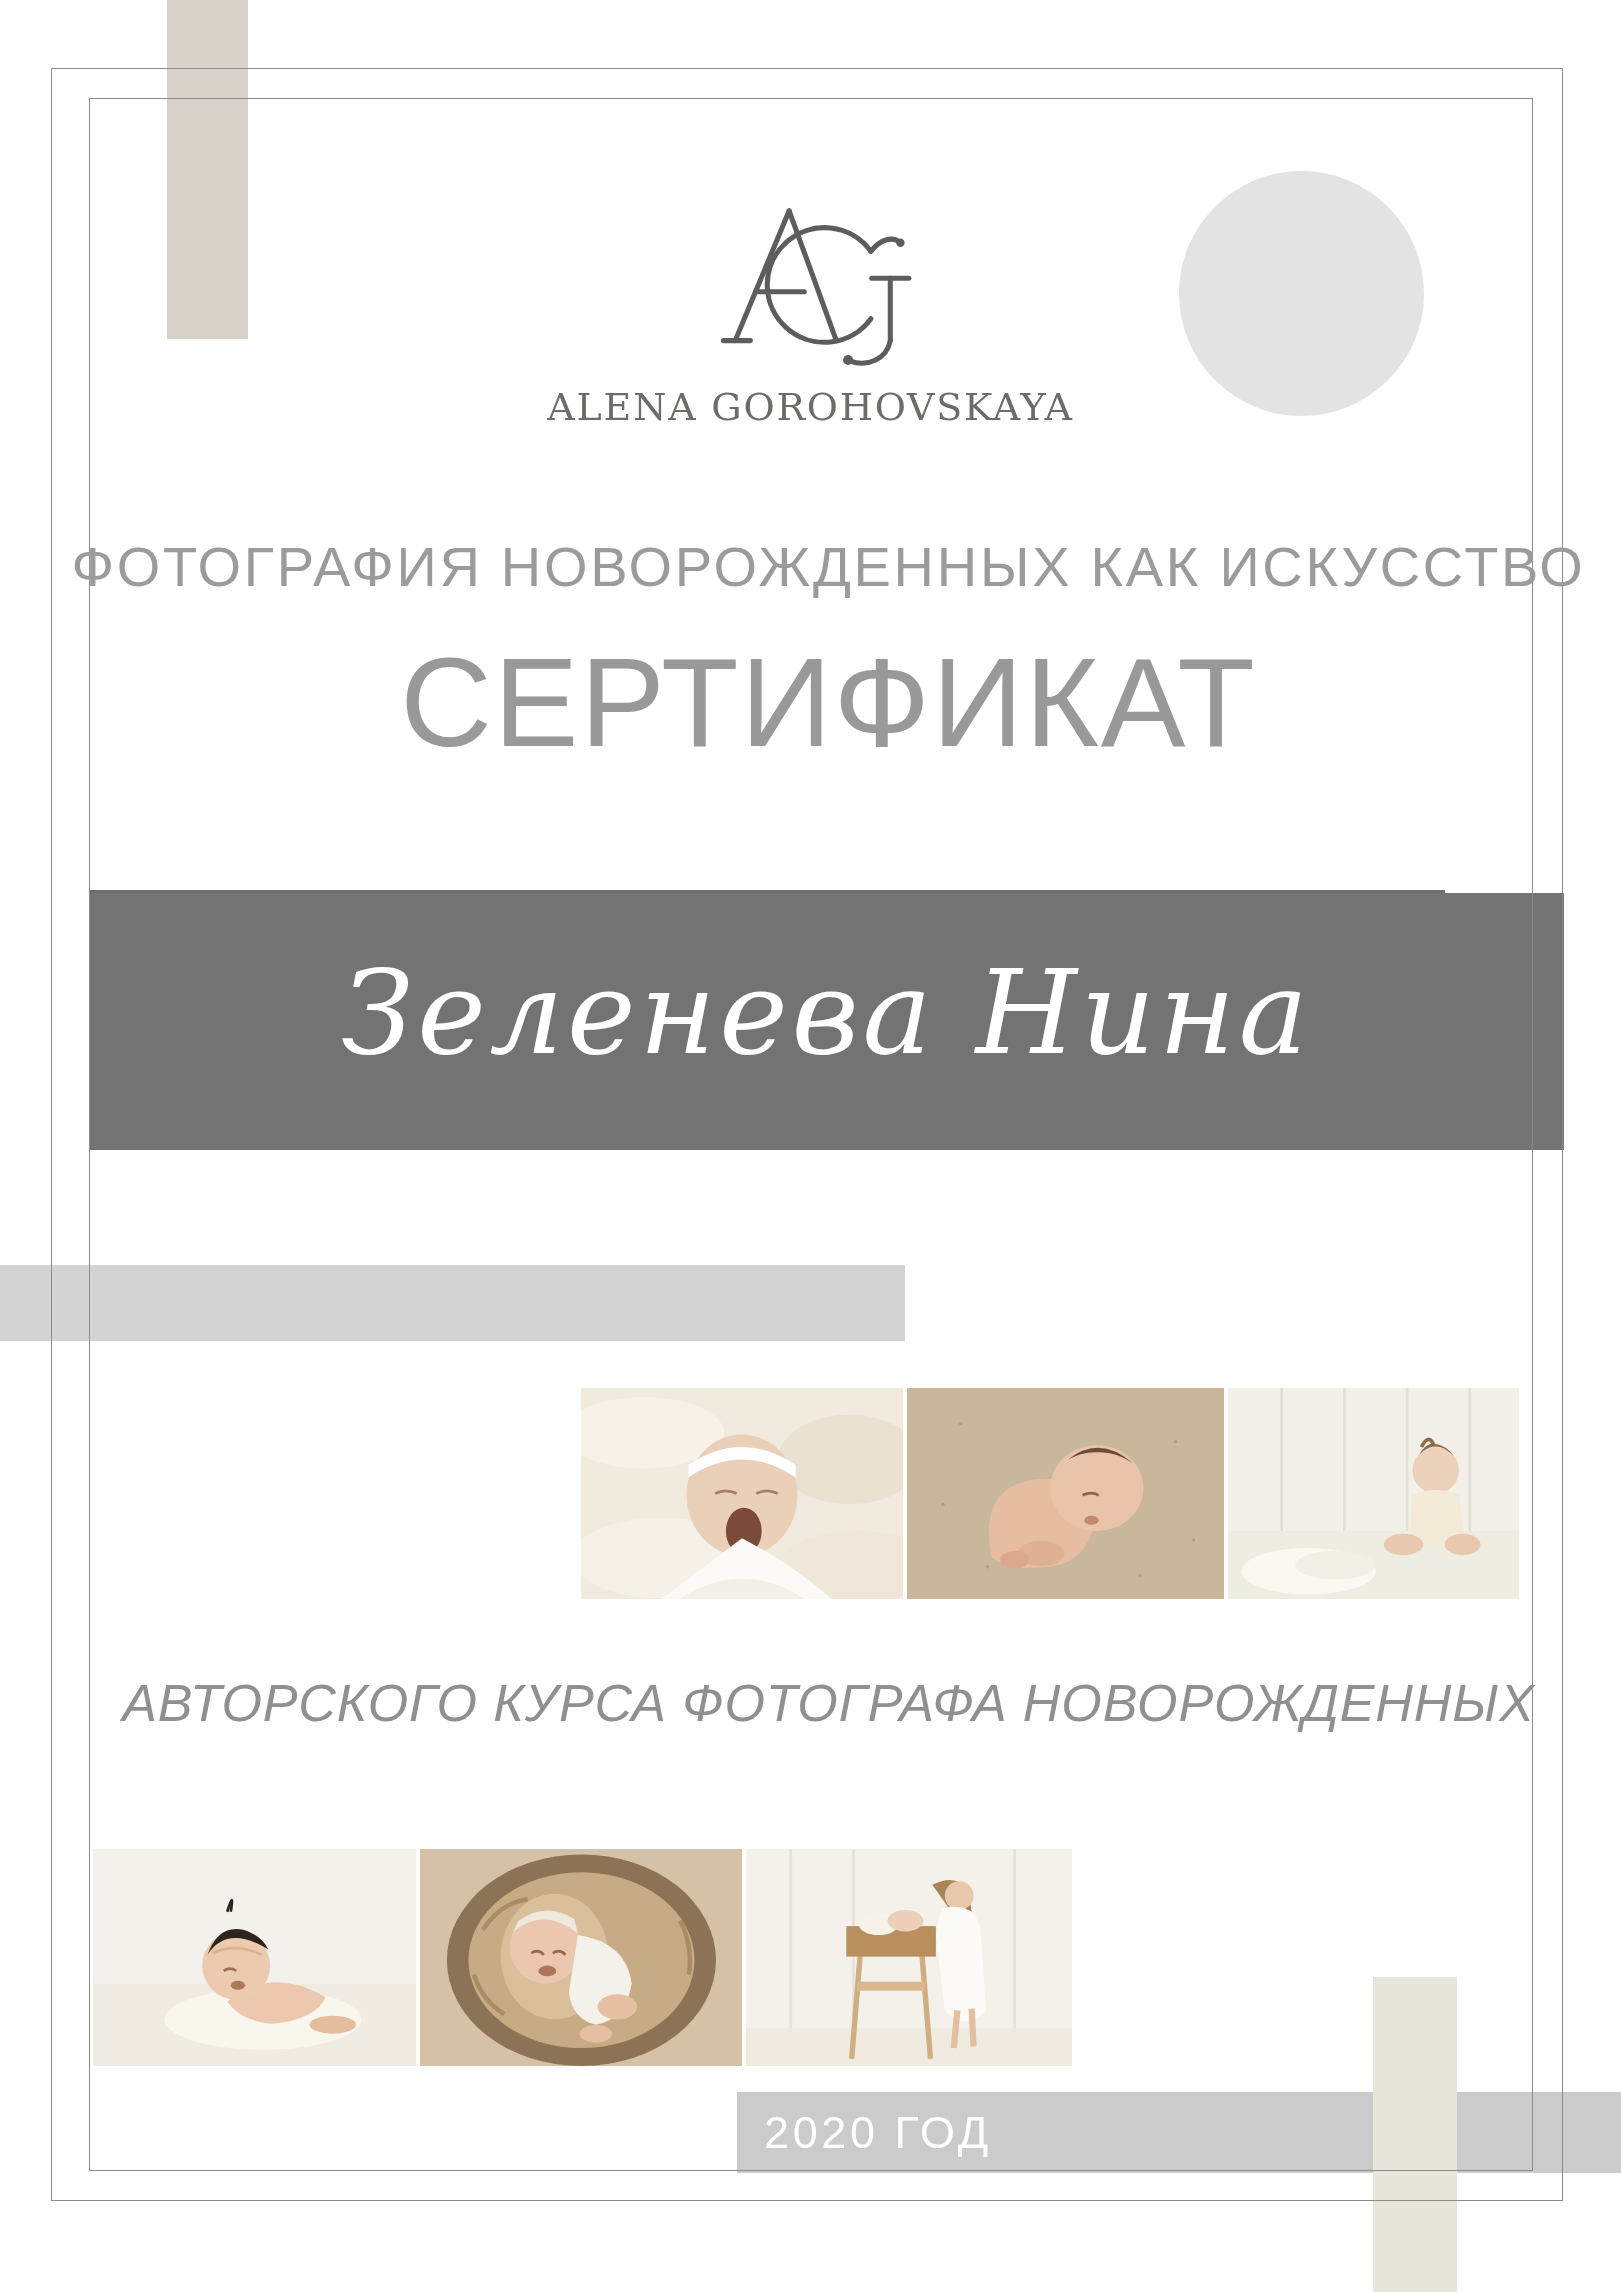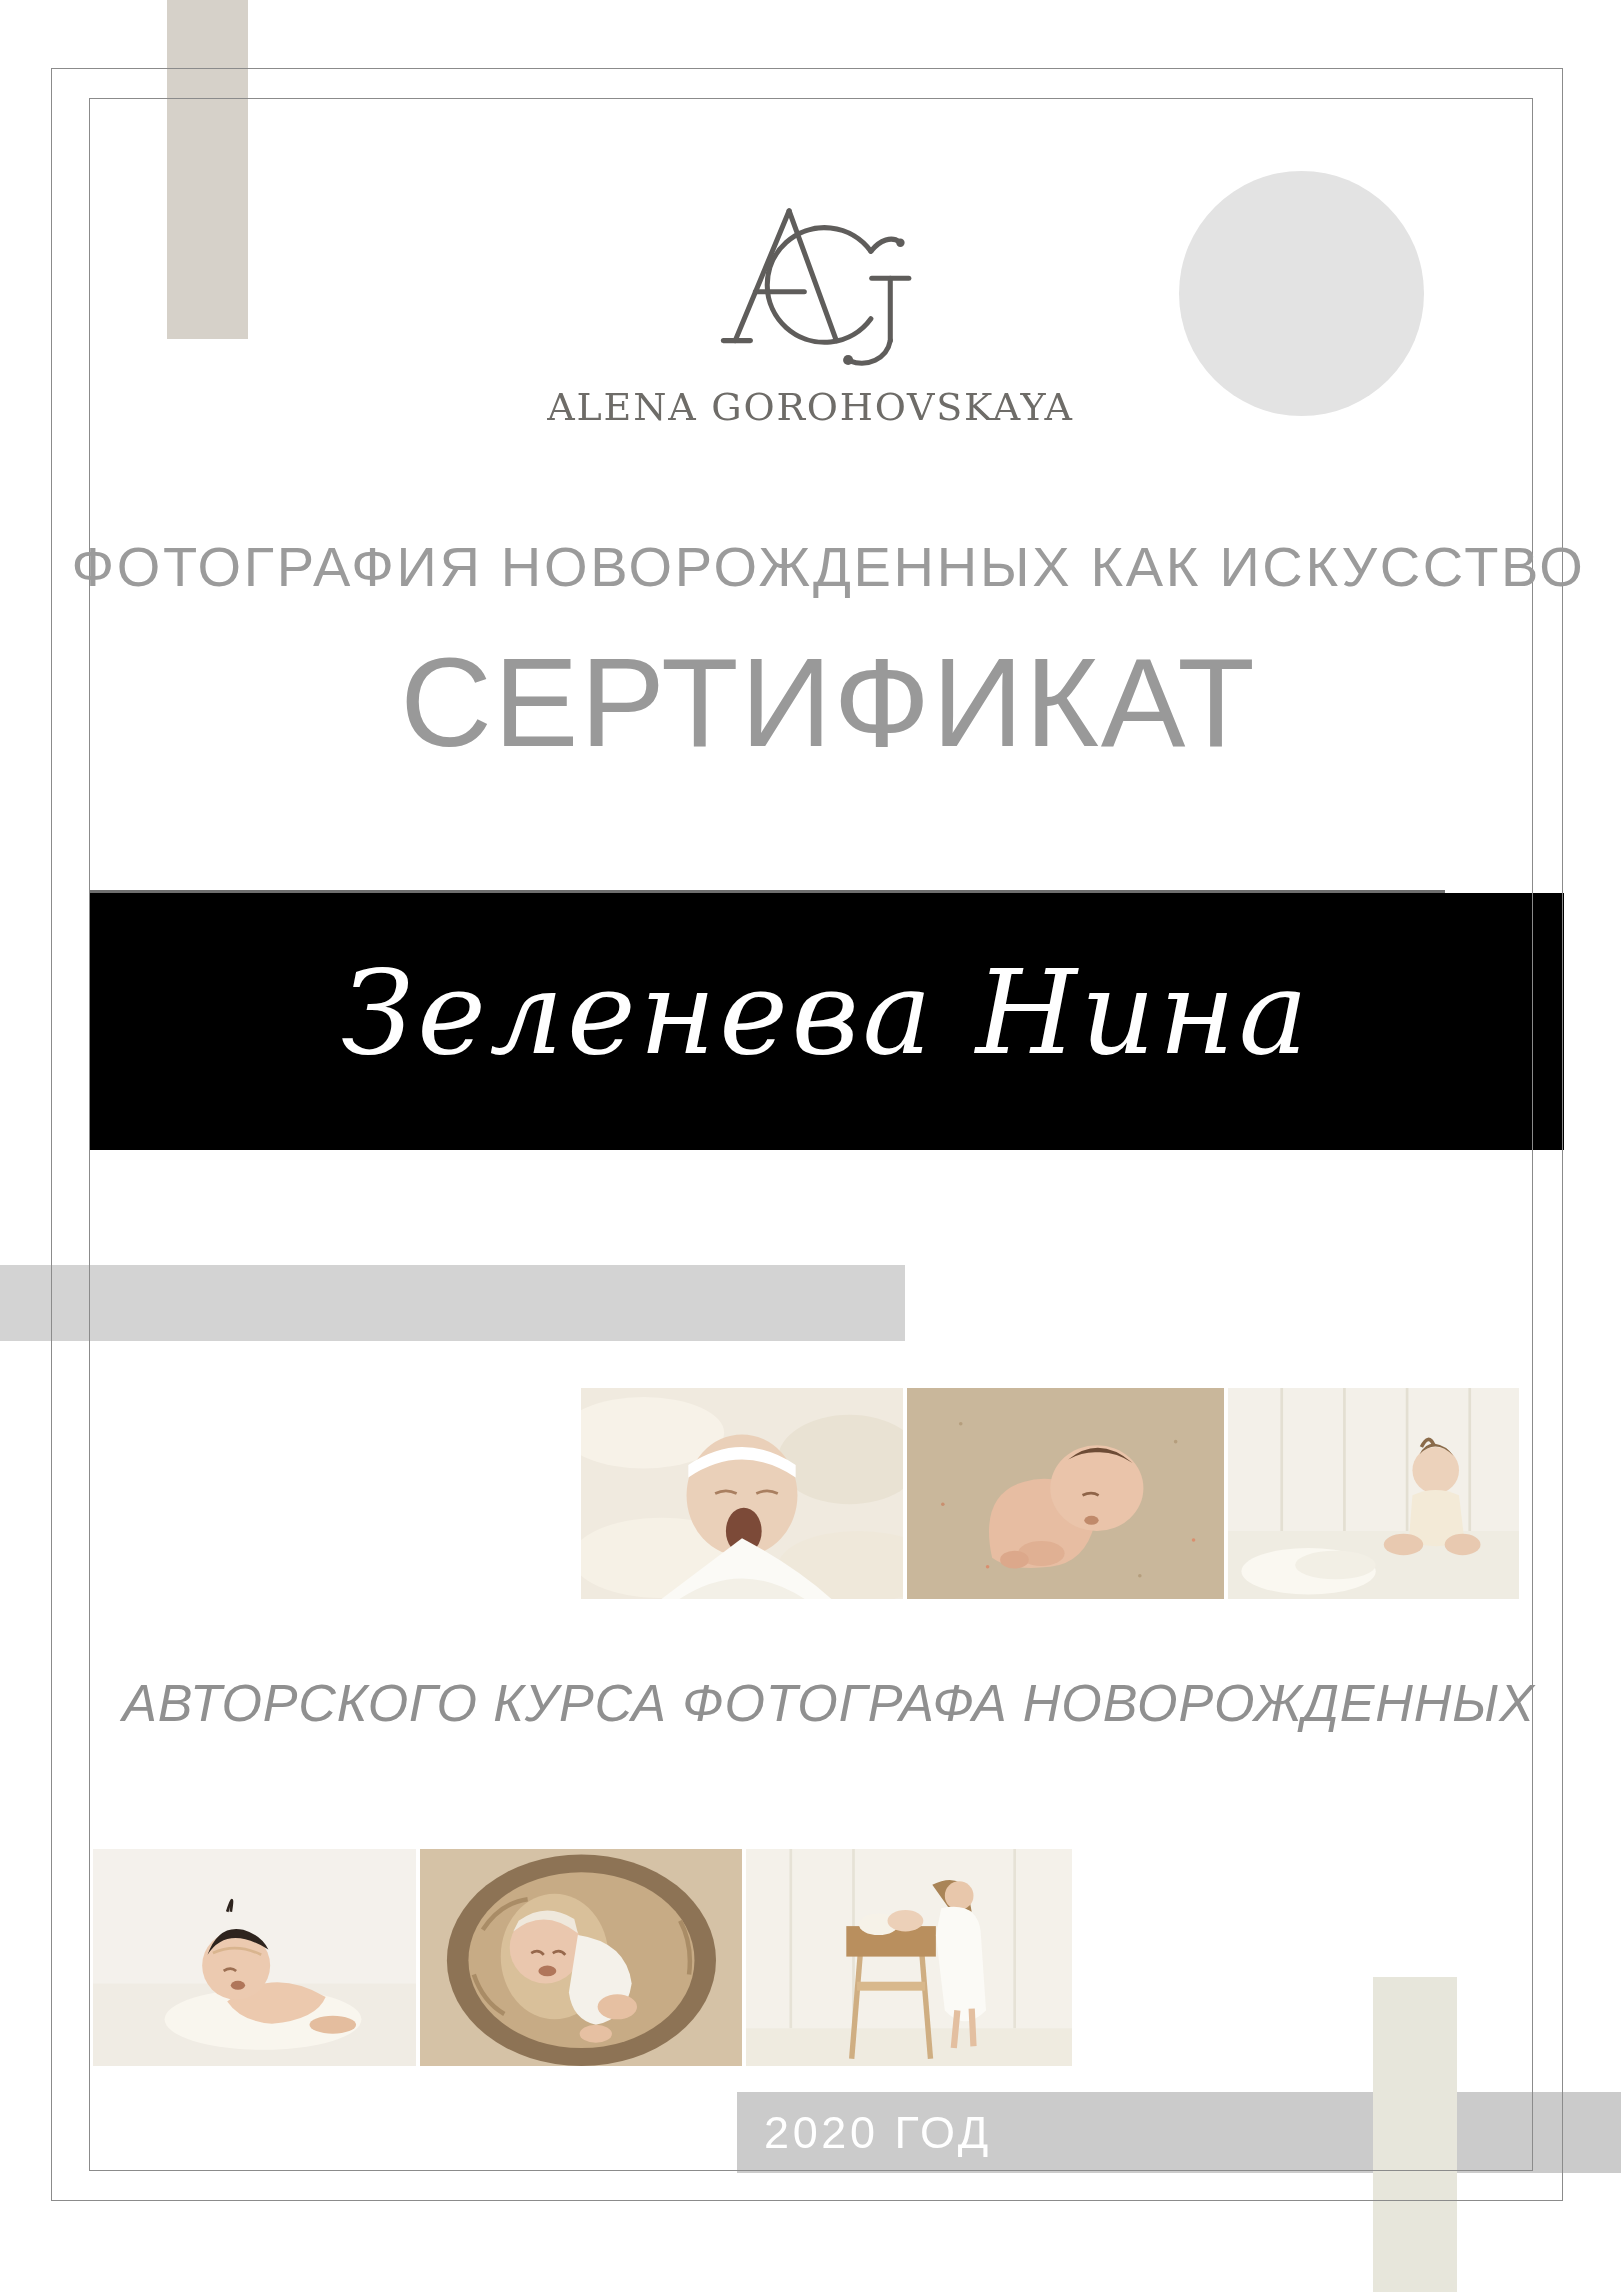--- a/index.html
+++ b/index.html
@@ -21,21 +21,21 @@
   .logo-name{position:absolute;left:0;top:385px;width:1621px;text-align:center;
              font-family:"DejaVu Serif",serif;font-variant:small-caps;
              font-size:38px;letter-spacing:1.8px;color:#6e6c68;}
   
   .txt{position:absolute;left:0;width:1621px;text-align:center;color:#9b9b9b;z-index:5;margin-left:18px;}
   .tagline{top:534px;font-size:56px;letter-spacing:2.7px;font-weight:400;}
   .cert-title{top:629px;font-size:127px;letter-spacing:1.8px;font-weight:400;color:#999;}
   .cert-sub{top:817px;font-size:47px;letter-spacing:2.7px;}
   
   .banner-line{position:absolute;left:90px;top:890px;width:1355px;height:2.7px;background:#6f6f6f;z-index:3;}
-  .name-banner{position:absolute;left:89px;top:893px;width:1475px;height:257px;background:#000000;z-index:2;
+  .name-banner{position:absolute;left:89px;top:893px;width:1475px;height:257px;background:#737373;z-index:2;
                display:flex;align-items:center;justify-content:center;}
   .recipient{font-family:"DejaVu Serif",serif;font-style:italic;font-size:116px;color:#ffffff;
              letter-spacing:3.6px;transform:translateY(-9px);}
   
   .course{top:1677px;font-size:52px;line-height:52px;letter-spacing:0.9px;color:#909090;font-style:italic;}
   
   .year-text{color:#ffffff;font-size:45px;letter-spacing:3.6px;padding-left:27px;}
   
   .photo{position:absolute;z-index:5;overflow:hidden;}
   .photo svg{display:block;width:100%;height:100%;}

